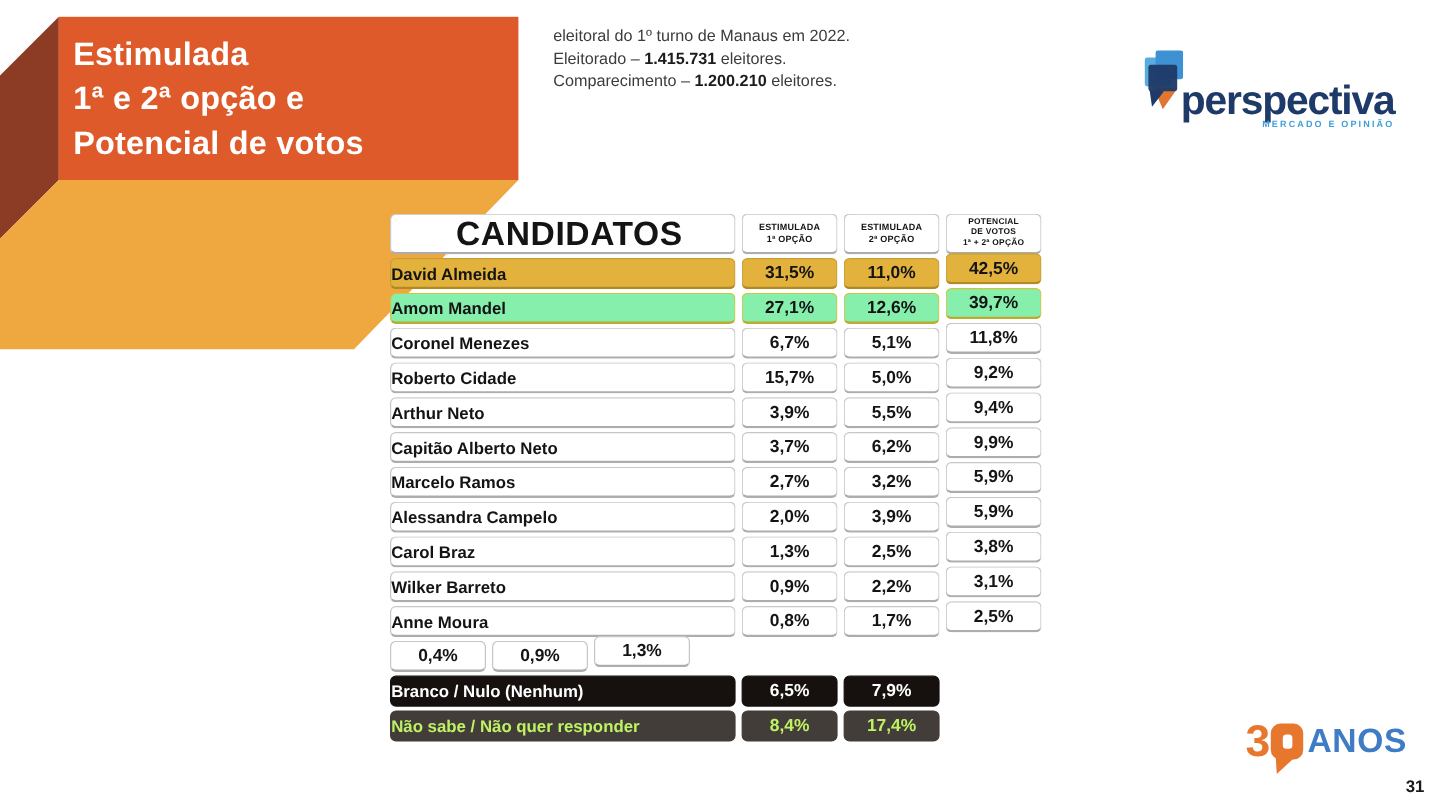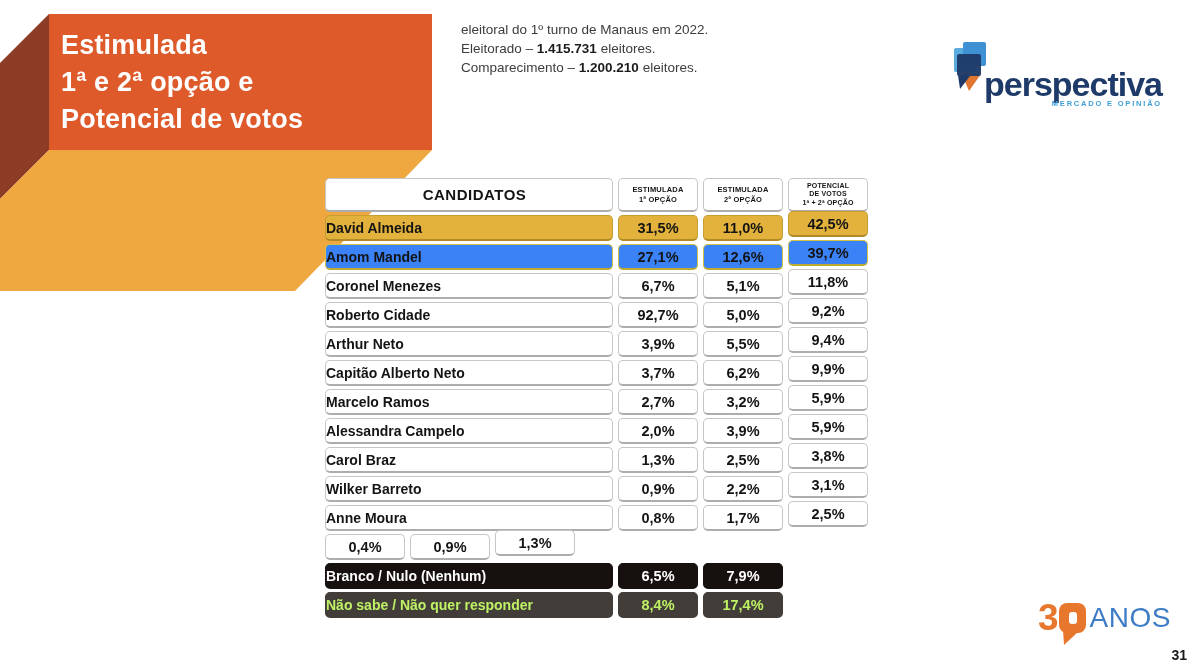--- a/index.html
+++ b/index.html
@@ -35,34 +35,34 @@
   .ptable { position:absolute; left:325px; top:178px; width:543px; }
   .trow { display:flex; gap:5px; margin-bottom:3px; height:26px; }
   .trow.thead { height:34px; }
   .cell {
     box-sizing:border-box; border-radius:5px; display:flex; align-items:center;
     background:#ffffff; border:1px solid #c6c6c6; border-bottom:2px solid #adadad;
     color:#141414;
   }
   .cname { width:288px; font-weight:700; font-size:14px; }
   .cval  { width:80px;  justify-content:center; font-weight:700; font-size:14.5px; }
-  .hname { justify-content:center; font-size:15px; font-weight:800; letter-spacing:0.5px; padding-left:11px; }
+  .hname { justify-content:center; font-size:28px; font-weight:800; letter-spacing:0.5px; padding-left:11px; }
   .hval  { flex-direction:column; justify-content:center; }
   .hval span { display:block; text-align:center; font-size:7.5px; line-height:9.5px; font-weight:800; letter-spacing:0.2px; }
   .hpot span { font-size:7px; line-height:8.5px; }
   .pot { transform:translateY(-4px); }
   .gold  .cell { background:#e2b23c; border-color:#c79e33; border-bottom-color:#b08a24; }
-  .yellow .cell{ background:#3b82f6; border-color:#d3c342; border-bottom-color:#bcab30; }
+  .yellow .cell{ background:#86efac; border-color:#d3c342; border-bottom-color:#bcab30; }
   .black .cell { background:#16110e; border-color:#16110e; color:#ffffff; }
   .gray  .cell { background:#433d39; border-color:#433d39; color:#bef264; }
   
   .anos { position:absolute; left:1038px; top:601px; height:42px; display:flex; align-items:flex-start; }
   .n3 { color:#e8772e; font-size:37px; font-weight:800; line-height:34px; letter-spacing:-2px; }
   .zero { margin:1px 2px 0 1px; }
-  .anos-text { color:#3e7dc6; font-size:28px; font-weight:400; line-height:34px; letter-spacing:0.5px;text-align:center; }
+  .anos-text { color:#3e7dc6; font-size:28px; font-weight:700; line-height:34px; letter-spacing:0.5px;text-align:center; }
   
   .pagenum {
     position:absolute; right:13px; bottom:9px; color:#1a1a1a;
     font-size:14px; font-weight:700;
   }
 </style>
 </head>
 <body>
 
 <div class="slide">
@@ -132,21 +132,21 @@
 
     <div class="trow">
       <div class="cell cname">Coronel Menezes</div>
       <div class="cell cval">6,7%</div>
       <div class="cell cval">5,1%</div>
       <div class="cell cval pot">11,8%</div>
     </div>
 
     <div class="trow">
       <div class="cell cname">Roberto Cidade</div>
-      <div class="cell cval">92,7%</div>
+      <div class="cell cval">15,7%</div>
       <div class="cell cval">5,0%</div>
       <div class="cell cval pot">9,2%</div>
     </div>
 
     <div class="trow">
       <div class="cell cname">Arthur Neto</div>
       <div class="cell cval">3,9%</div>
       <div class="cell cval">5,5%</div>
       <div class="cell cval pot">9,4%</div>
     </div>

